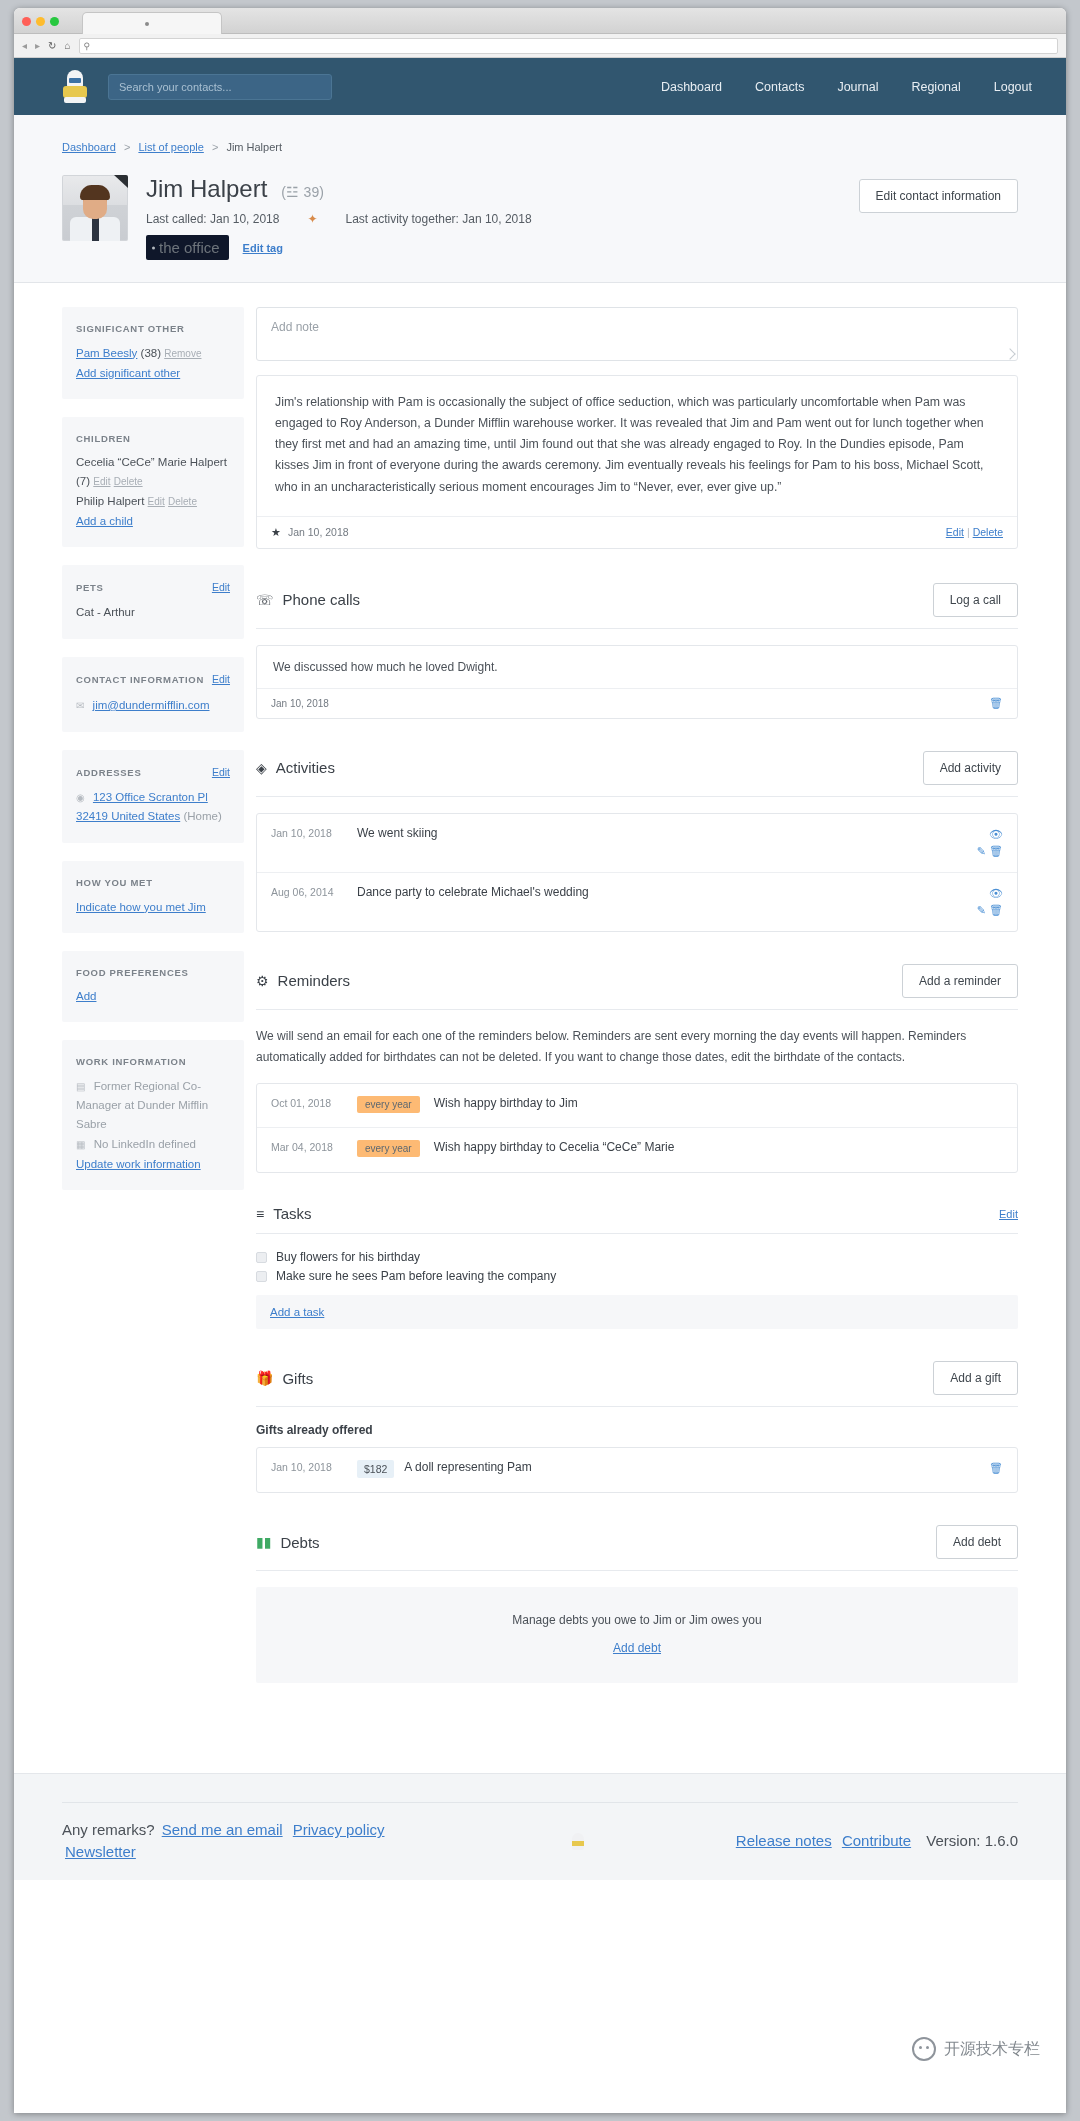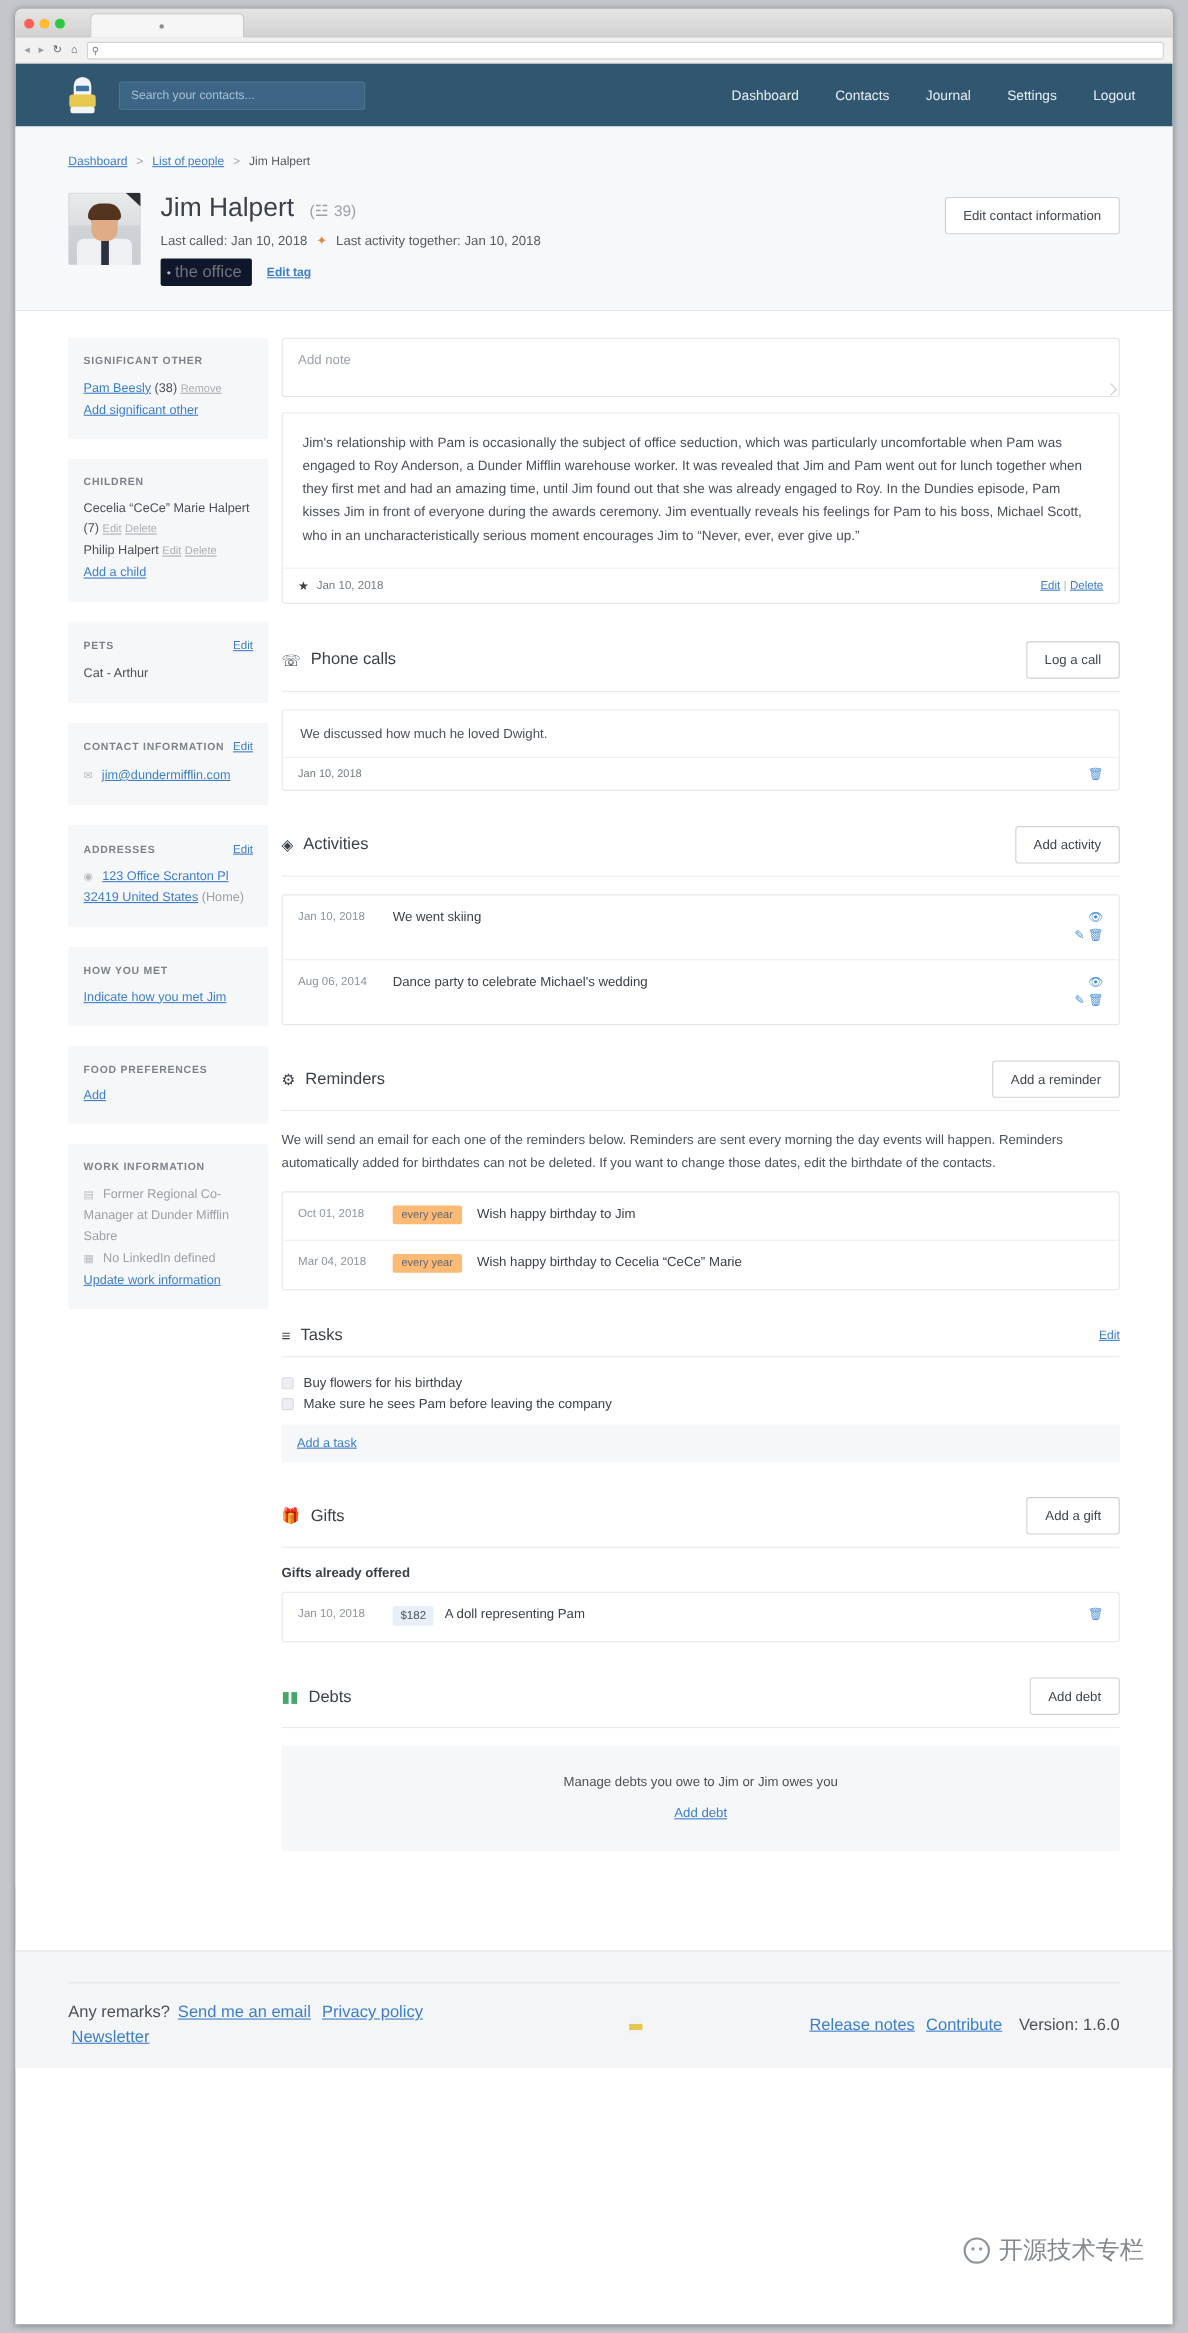--- a/index.html
+++ b/index.html
@@ -195,21 +195,21 @@
   .pname-row { display: flex; align-items: baseline; gap: 14px; }
   .pname { font-size: 24px; color: #3b4148; font-weight: normal; }
   .page-age { font-size: 14px; color: #9aa1a8; }
   .page-age .cake { margin-right: 5px; }
   .meta-line {
     margin-top: 9px;
     font-size: 12px;
     color: #555c63;
     display: flex;
     align-items: center;
-    gap: 8px;
+    gap: 28px;
   }
   .meta-line .sep-icon { color: #d88b4a; font-size: 12px; }
   .tag-row { margin-top: 9px; display: flex; align-items: center; gap: 14px; }
   .tag {
     background: #0f172a;
     border-radius: 2px;
     padding: 4px 9px 4px 13px;
     font-size: 15px;
     color: #6d747b;
     position: relative;
@@ -482,21 +482,21 @@
 
   
   .watermark {
     position: absolute;
     right: 26px;
     bottom: 52px;
     display: flex;
     align-items: center;
     gap: 8px;
     color: #6d747b;
-    font-size: 22px;
+    font-size: 16px;
     opacity: .85;
   }
   .wm-badge {
     width: 24px; height: 24px;
     border: 2px solid #7b828a;
     border-radius: 50%;
     position: relative;
   }
   .wm-badge:before, .wm-badge:after {
     content: "";
@@ -543,21 +543,21 @@
         <span class="body"></span>
         <span class="base"></span>
       </div>
       <div class="search-box">
         <span>Search your contacts...</span>
       </div>
       <div class="nav-links">
         <a href="#">Dashboard</a>
         <a href="#">Contacts</a>
         <a href="#">Journal</a>
-        <a href="#">Settings</a>
+        <a href="#">Regional</a>
         <a href="#">Logout</a>
       </div>
     </div>
 
     <div class="header-band">
       <div class="breadcrumb">
         <a href="#">Dashboard</a>
         <span class="sep">&gt;</span>
         <a href="#">List of people</a>
         <span class="sep">&gt;</span>

